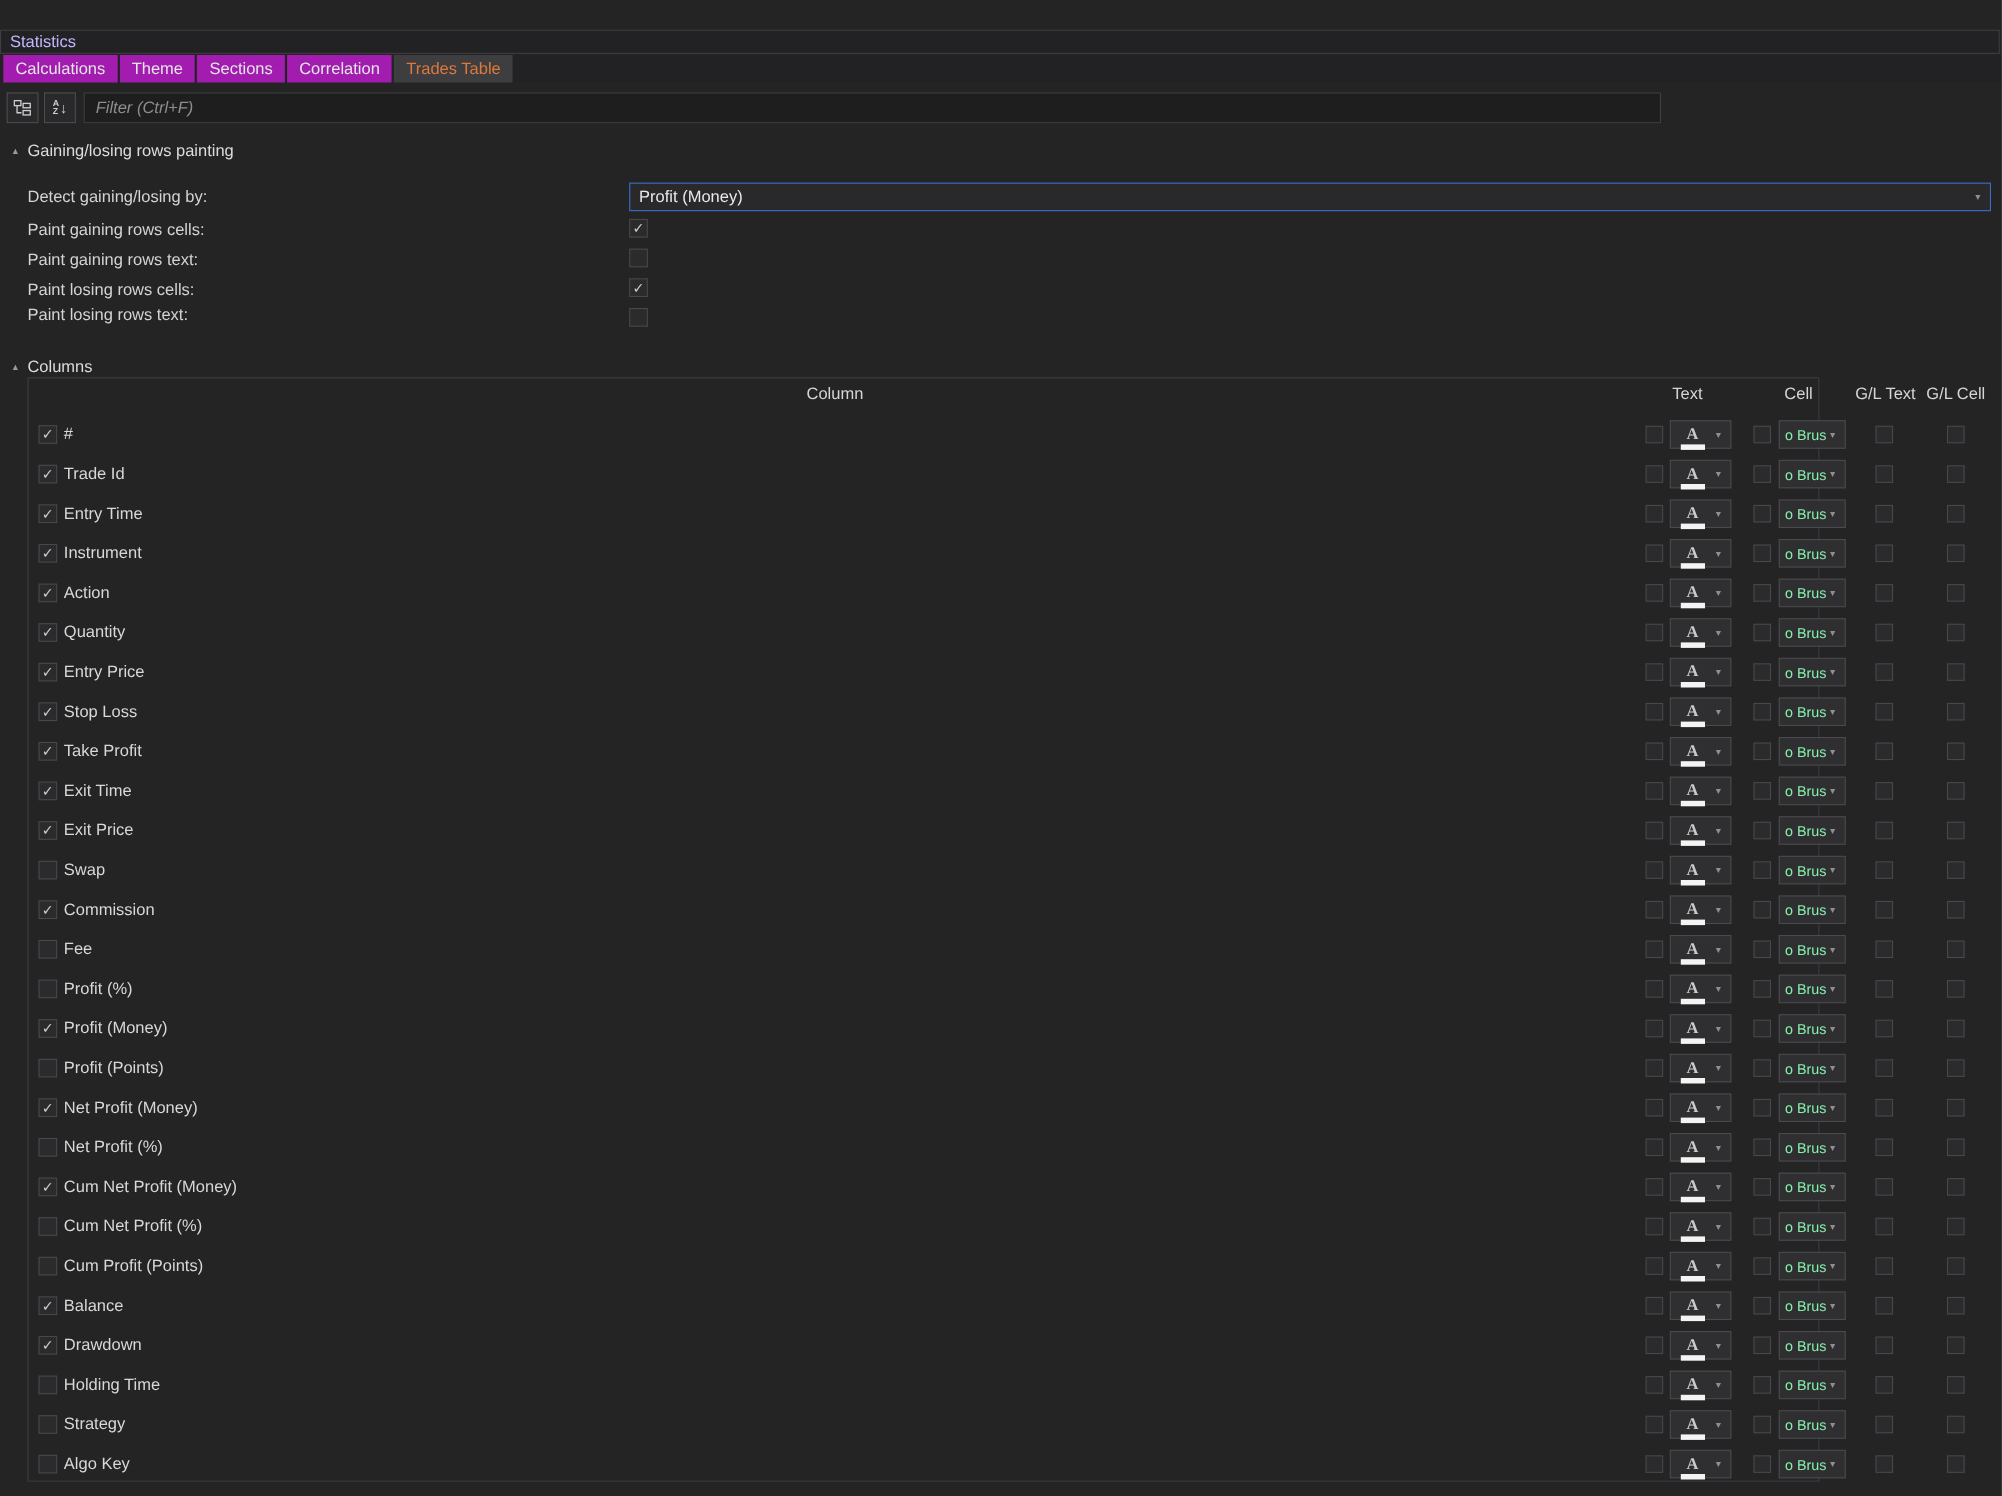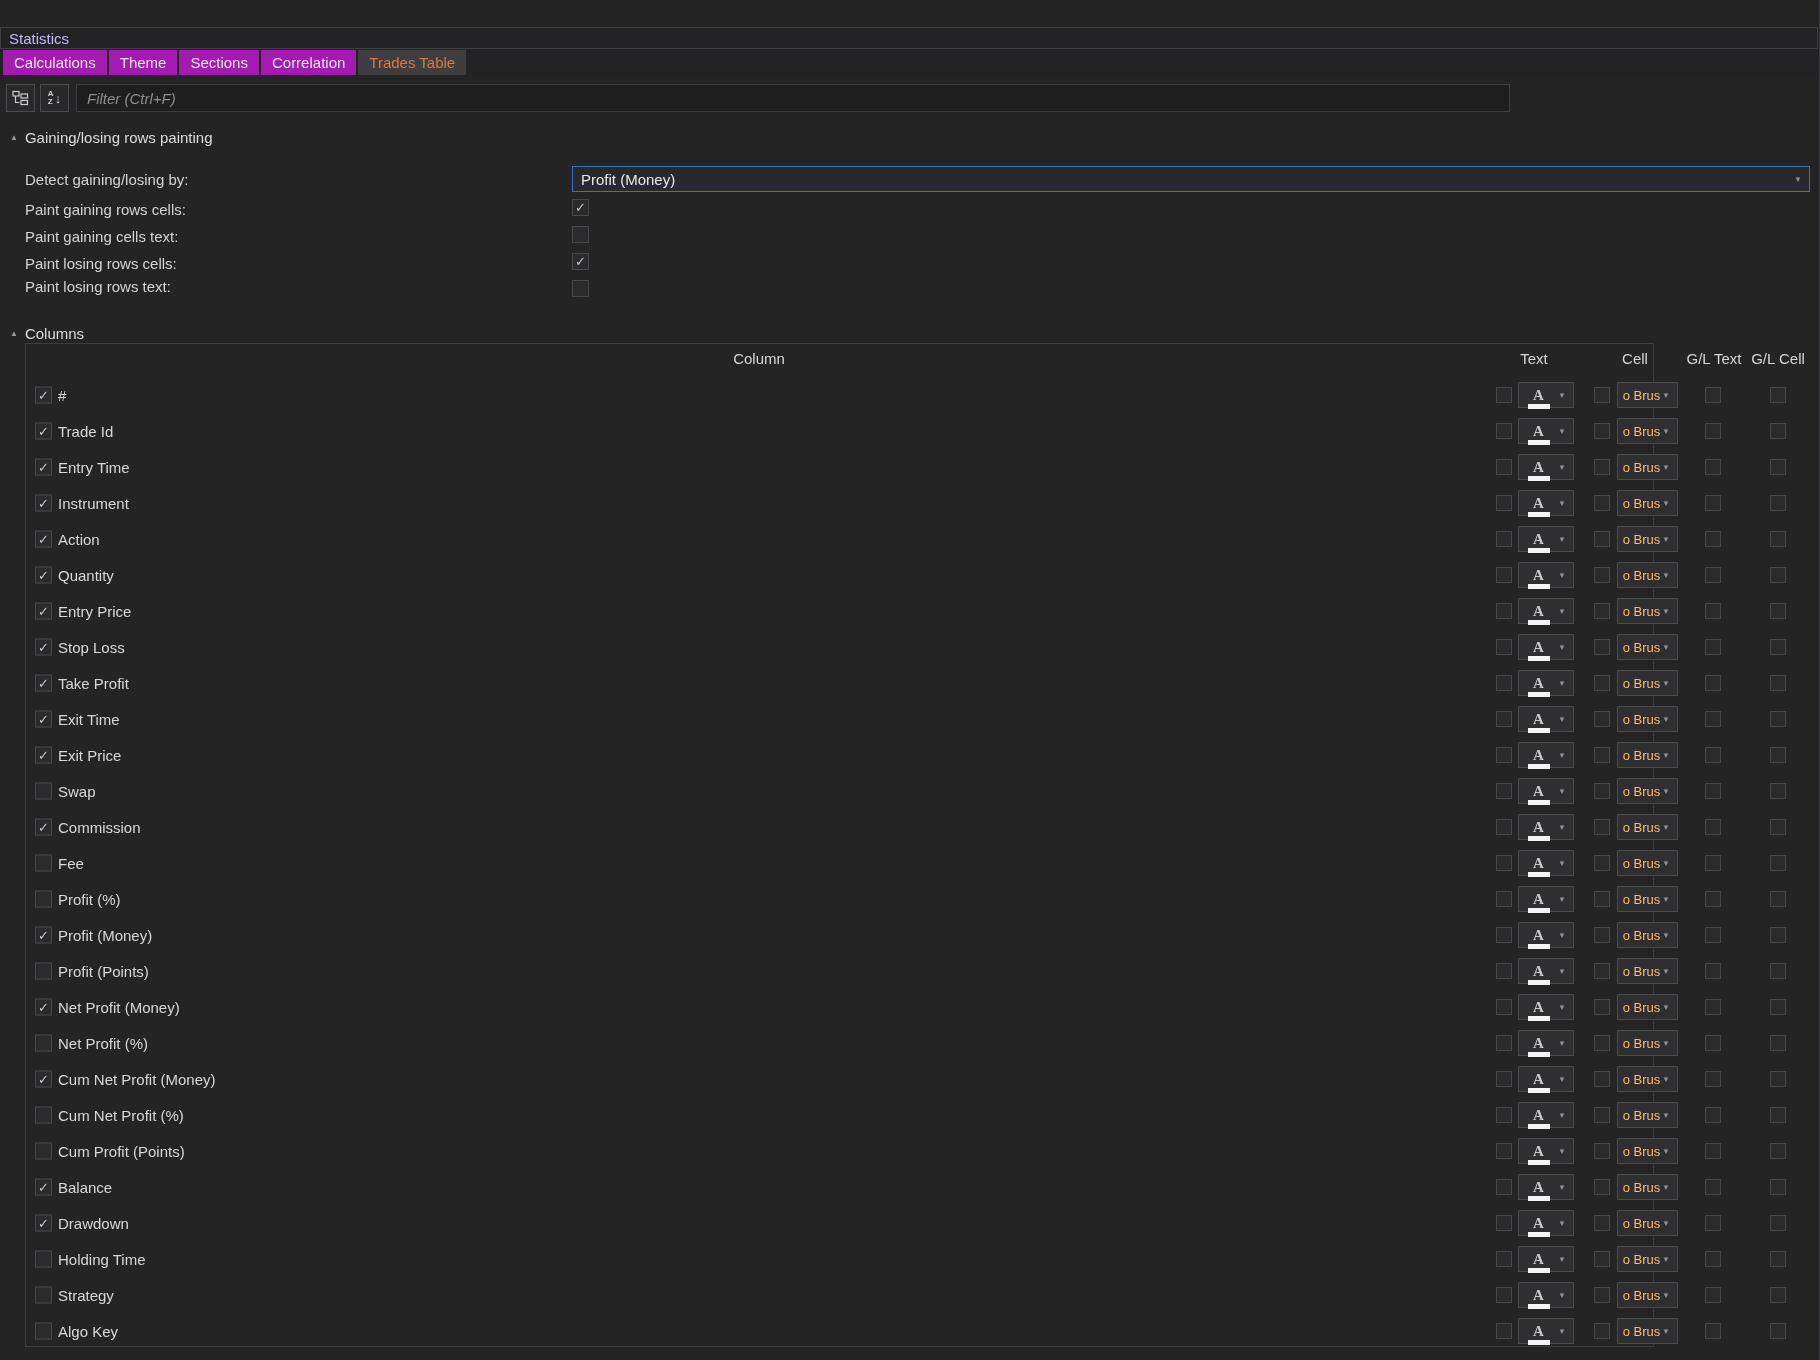--- a/index.html
+++ b/index.html
@@ -65,21 +65,21 @@
   .row .cell-cb{left:1568px;width:16px;height:16px;}
   .row .glt-cb{left:1679px;width:16px;height:16px;}
   .row .glc-cb{left:1744px;width:16px;height:16px;}
   .mini-dd{height:26px;background:#2f2f31;border:1px solid #4a4a4e;box-sizing:border-box;
     display:flex;align-items:center;}
   .row .font-dd{left:1492px;width:56px;}
   .row .brush-dd{left:1591px;width:61px;}
   .font-a{position:relative;flex:1;text-align:center;font-family:"Liberation Serif","DejaVu Serif",serif;
     font-size:15px;font-weight:700;color:#c9c9c9;line-height:16px;}
   .font-a .bar{position:absolute;left:50%;transform:translateX(-50%);bottom:-6px;width:22px;height:5px;background:#f4f4f4;}
-  .brush-txt{flex:1;font-size:13px;color:#fdba74;white-space:nowrap;overflow:hidden;padding-left:3px;
+  .brush-txt{flex:1;font-size:13px;color:#86efac;white-space:nowrap;overflow:hidden;padding-left:3px;
     display:flex;justify-content:center;}
   svg.ic{display:block;}
 </style>
 </head>
 <body>
 
 <div id="panel">
 
 
   <div id="statbar">
@@ -122,21 +122,21 @@
 
   <span class="prop-label" style="top:171px;">Detect gaining/losing by:</span>
   <div id="detect-dd">
     <span class="val">Profit (Money)</span>
     <span class="caret">▼</span>
   </div>
 
   <div id="paint-options">
       <span class="prop-label" style="top: 201px;">Paint gaining rows cells:</span>
       <span class="cb opt-cb checked" style="top: 199px;"></span>
-      <span class="prop-label" style="top: 228px;">Paint gaining cells text:</span>
+      <span class="prop-label" style="top: 228px;">Paint gaining rows text:</span>
       <span class="cb opt-cb" style="top: 226px;"></span>
       <span class="prop-label" style="top: 255px;">Paint losing rows cells:</span>
       <span class="cb opt-cb checked" style="top: 253px;"></span>
       <span class="prop-label" style="top: 278px;">Paint losing rows text:</span>
       <span class="cb opt-cb" style="top: 280px;"></span>
     </div>
 
   <div class="sec-head" style="top:325px;">
     <span class="arrow">▲</span>
     <span class="t">Columns</span>

